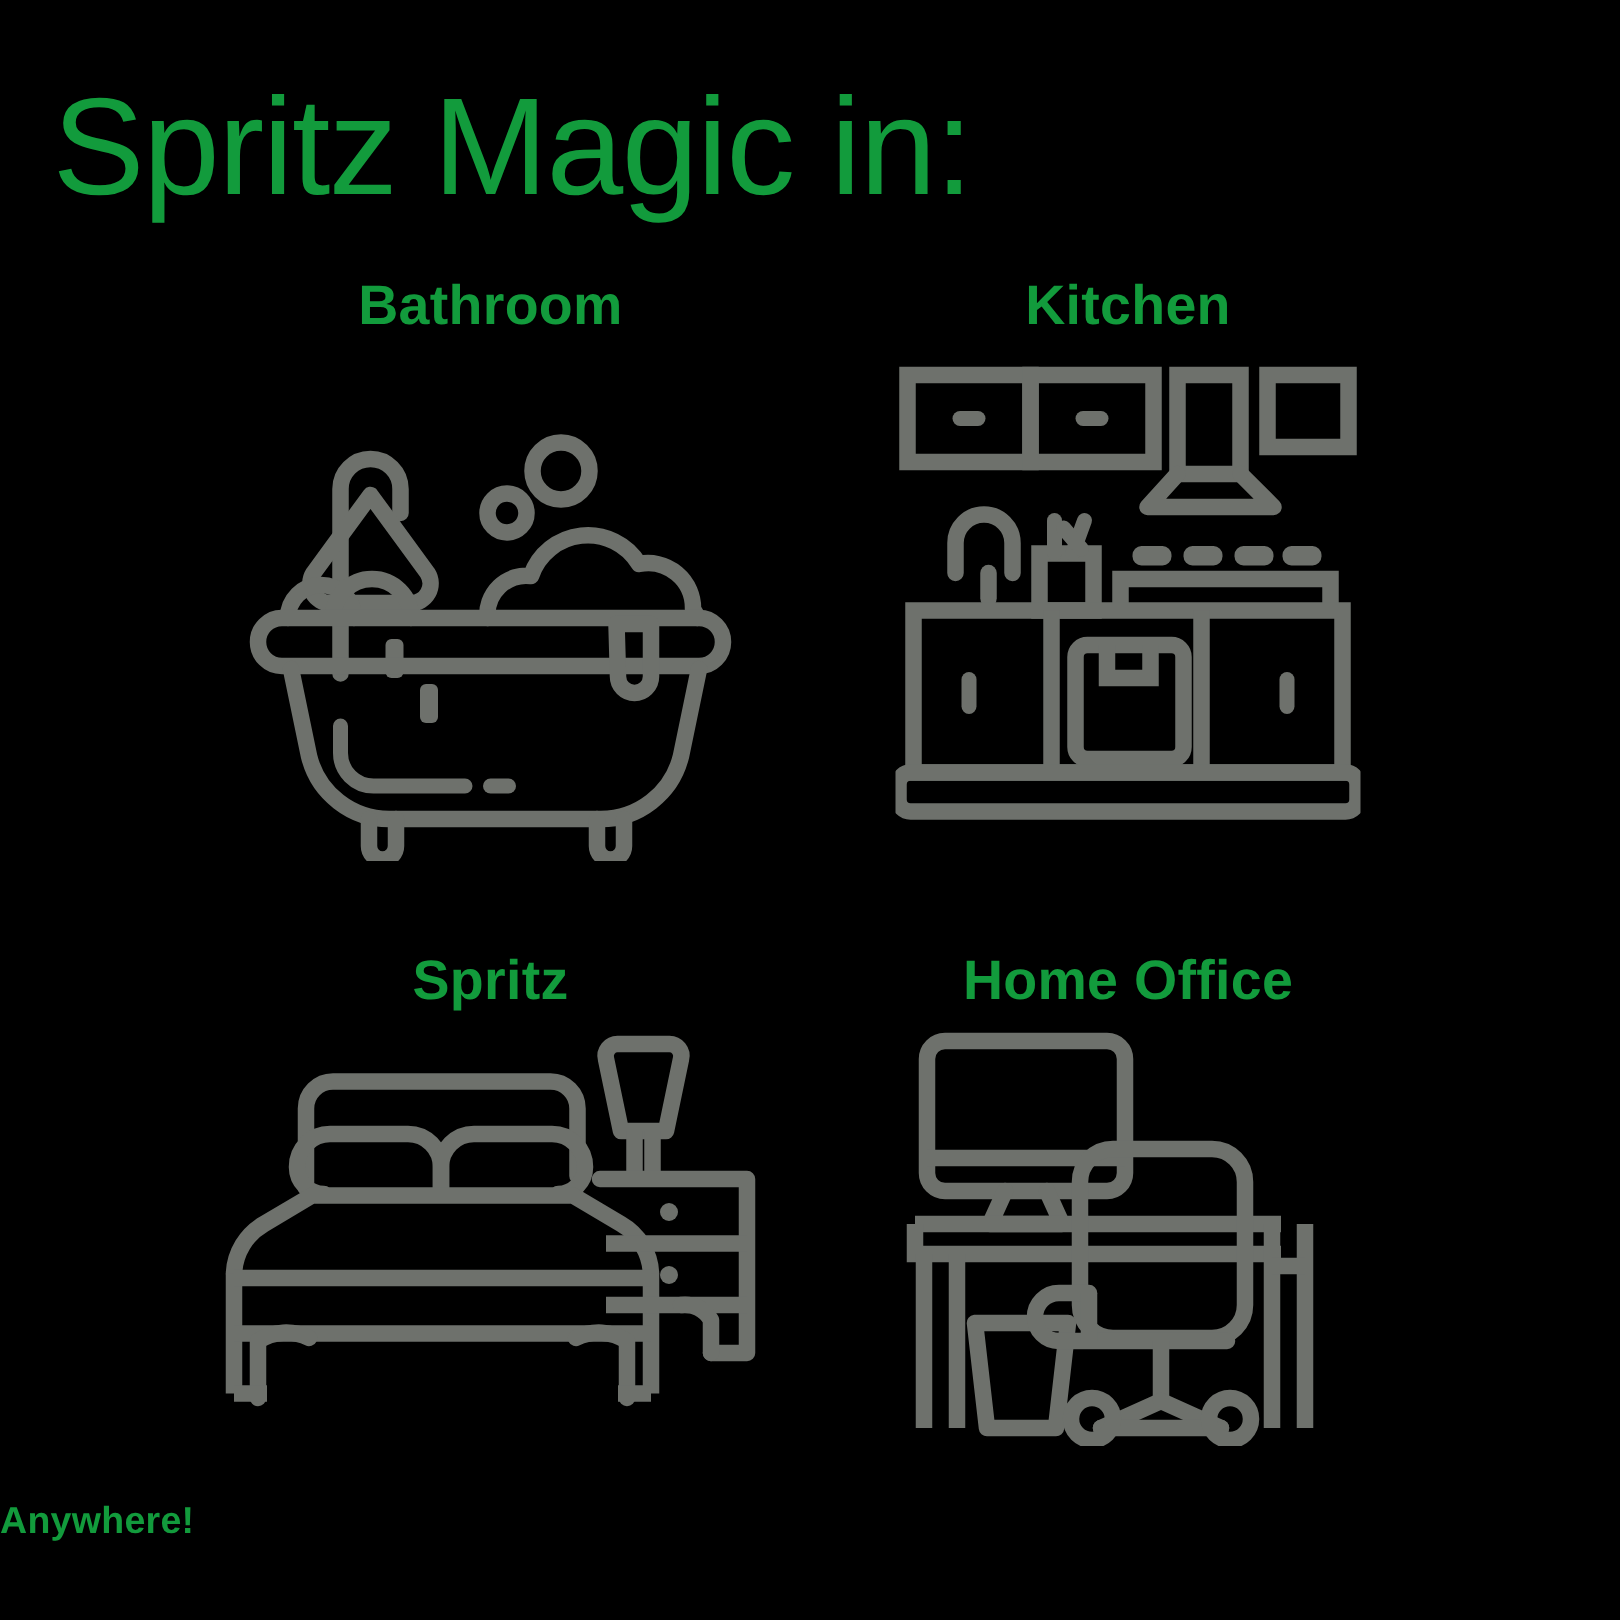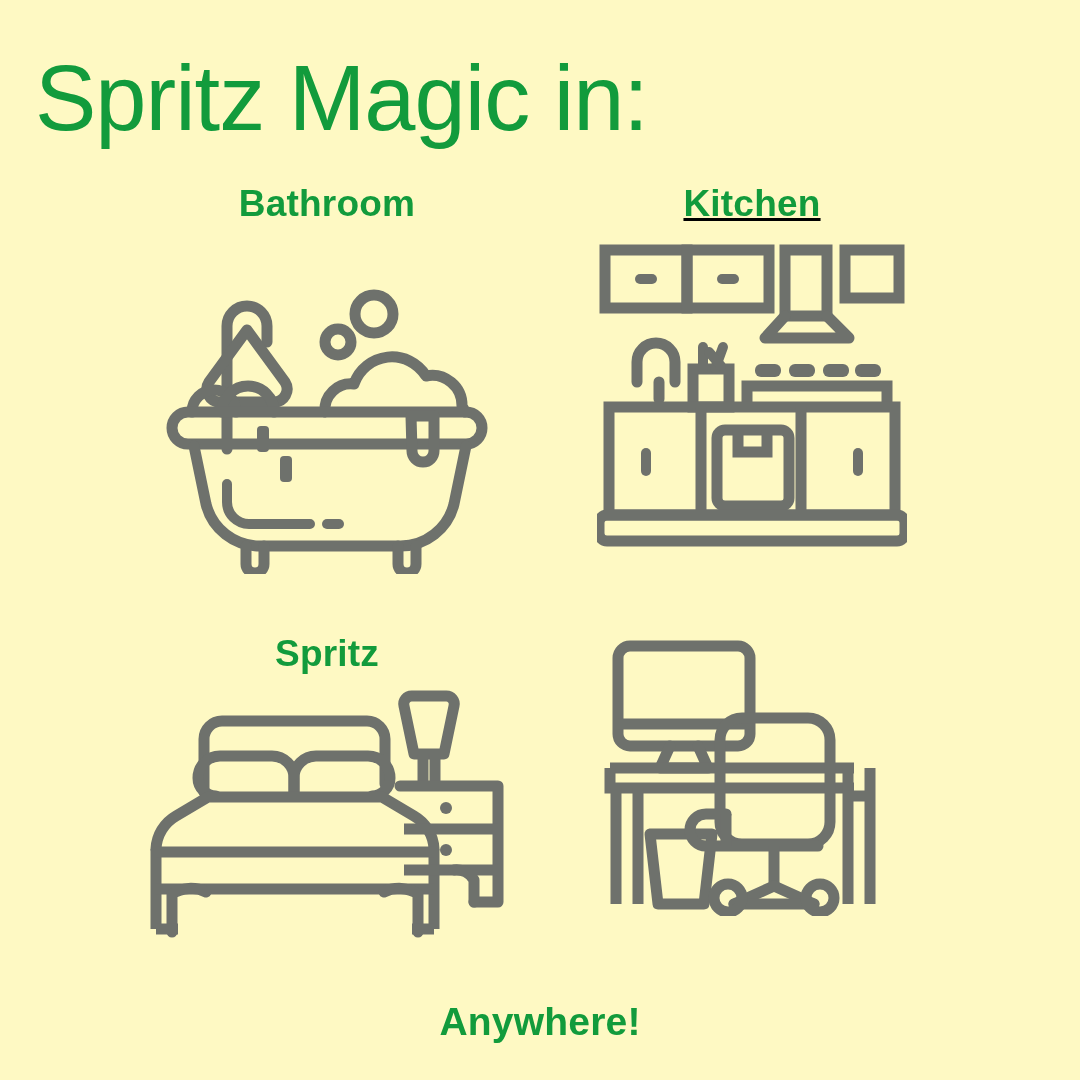--- a/index.html
+++ b/index.html
@@ -11,21 +11,21 @@
     width: 1080px;
     height: 1080px;
     background: #e3e8de;
     font-family: "Liberation Sans", sans-serif;
     overflow: hidden;
   }
   #poster {
     position: relative;
     width: 1080px;
     height: 1080px;
-    background: #fef9c3;
+    background: #000000;
     box-sizing: border-box;
   }
   #headline {
     position: absolute;
     left: 35px;
     top: 50px;
     font-size: 92px;
     line-height: 1.05;
     font-weight: 400;
     color: #129b3c;
@@ -55,22 +55,21 @@
   #cell-bathroom  { left: 102px; top: 180px; }
   #cell-kitchen   { left: 527px; top: 180px; text-decoration: underline; }
   #cell-bedroom   { left: 102px; top: 630px; }
   #cell-office    { left: 527px; top: 630px; }
 
   #footer-label {
     position: absolute;
     left: 0;
     top: 1000px;
     width: 1080px;
-    text-align: center;
-    font-size: 39px;
+    font-size: 25px;
     font-weight: 700;
     color: #129b3c;
     letter-spacing: 0.2px;
   }
   svg .ln {
     fill: none;
     stroke: #6e716c;
     stroke-width: 11;
     stroke-linecap: round;
     stroke-linejoin: round;
@@ -204,20 +203,21 @@
       <path class="ln" d="M258 102 L356 102 L356 218 L332 218"></path>
       <path class="ln-sq" d="M262 145 L356 145"></path>
       <path class="ln-sq" d="M262 186 L356 186"></path>
       <circle class="fl" cx="304" cy="124" r="6"></circle>
       <circle class="fl" cx="304" cy="166" r="6"></circle>
       <path class="ln" d="M332 218 L332 196 A20 20 0 0 0 312 186"></path>
     </svg>
   </div>
 
   <div class="cell" id="cell-office">
+    <div class="cell-label">Home Office</div>
     <svg class="cell-art" width="300" height="280" viewBox="0 0 300 280">
 
       <rect class="ln" x="16" y="10" width="132" height="100" rx="12"></rect>
       <path class="ln-sq" d="M16 88 L148 88"></path>
 
       <path class="ln" d="M68 110 L58 132 L106 132 L96 110"></path>
 
       <path class="ln-sq" d="M8 132 L160 132"></path>
       <path class="ln-sq" d="M8 132 L8 152 L160 152"></path>
       <path class="ln-sq" d="M160 132 L252 132"></path>

